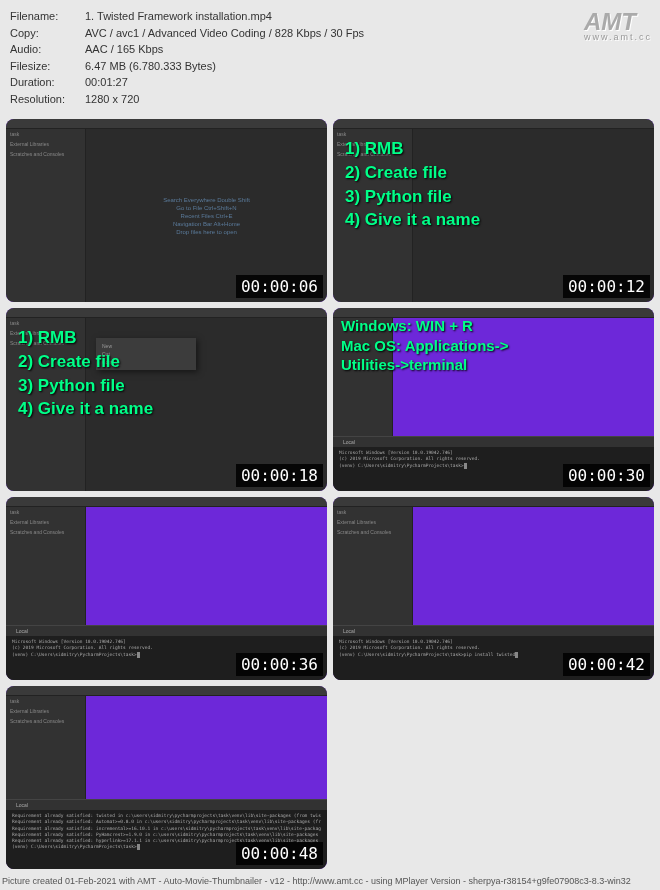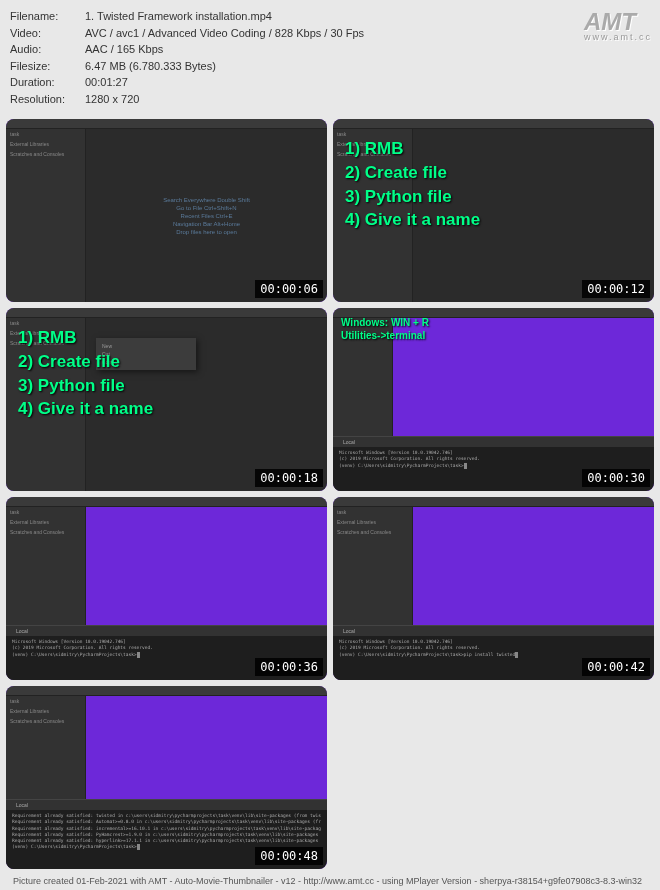--- a/index.html
+++ b/index.html
@@ -5,59 +5,59 @@
 *{margin:0;padding:0;box-sizing:border-box}
 body{width:660px;height:890px;background:#e8e8e8;font-family:Arial,sans-serif;font-size:11px;color:#333;position:relative}
 .watermark{position:absolute;top:11px;right:8px;font-size:24px;font-weight:bold;color:#aaa;font-style:italic;line-height:0.9;text-shadow:1px 1px 0 #fff}
 .watermark-sub{font-size:9px;font-style:normal;font-weight:normal;letter-spacing:2px;color:#999;display:block;text-align:right}
 .meta{padding:8px 10px 12px 10px;line-height:1.5}
 .meta-row{display:flex}
 .meta-label{width:75px;flex-shrink:0}
 .meta-value{flex:1}
 .grid{display:grid;grid-template-columns:1fr 1fr;gap:6px;padding:0 6px 6px 6px}
 .thumb{position:relative;background:#6d28d9;height:183px;overflow:hidden;border-radius:8px}
-.timestamp{position:absolute;bottom:4px;right:4px;background:rgba(0,0,0,0.85);color:#fff;font-size:12px;padding:2px 5px;font-family:monospace}
+.timestamp{position:absolute;bottom:4px;right:4px;background:rgba(0,0,0,0.85);color:#fff;font-size:16px;padding:2px 5px;font-family:monospace}
 .titlebar{height:10px;background:#3a3a3a;border-bottom:1px solid #222}
 .sidebar{position:absolute;left:0;top:10px;width:80px;height:calc(100% - 10px);background:#323232;border-right:1px solid #222}
 .sidebar-item{font-size:5px;color:#888;padding:2px 4px;white-space:nowrap;overflow:hidden}
 .editor-area{position:absolute;left:80px;top:10px;right:0;height:calc(100% - 10px);background:#2b2b2b}
 .center-hint{position:absolute;left:50%;top:50%;transform:translate(-50%,-50%);text-align:center}
 .center-hint div{color:#5a7a9a;font-size:6px;margin:2px 0}
 .overlay-text{position:absolute;left:12px;top:18px}
 .overlay-text div{color:#00ff88;font-weight:bold;font-size:17px;line-height:1.4;text-shadow:1px 1px 2px #000}
 .overlay-text.large div{font-size:17px}
 .ctx-menu{position:absolute;left:90px;top:30px;background:#3c3c3c;width:100px;padding:4px 0;box-shadow:2px 2px 6px rgba(0,0,0,0.5)}
 .ctx-item{font-size:5px;color:#999;padding:1px 6px}
 .terminal{position:absolute;left:0;bottom:0;right:0;height:55px;background:#1e1e1e;border-top:1px solid #444}
 .term-header{height:10px;background:#323232;display:flex;align-items:center;padding:0 4px}
 .term-tab{font-size:5px;color:#aaa;padding:0 6px}
 .term-body{padding:3px 6px;font-family:monospace;font-size:4.5px;color:#aaa;line-height:1.4}
 .term-body div{white-space:nowrap;overflow:hidden}
 .tab-row{position:absolute;left:80px;top:10px;right:0;height:10px;background:#323232;display:flex}
 .tab-item{font-size:5px;color:#aaa;padding:2px 6px;background:#2b2b2b}
-.footer{position:absolute;bottom:2px;left:0;right:16px;text-align:right;font-size:9px;color:#555;padding:2px}
-.platform-text{color:#00ff88;font-weight:bold;font-size:10px;line-height:1.3;text-shadow:1px 1px 2px #000}
+.footer{position:absolute;bottom:2px;left:0;right:16px;text-align:left;font-size:9px;color:#555;padding:2px}
+.platform-text{color:#00ff88;font-weight:bold;font-size:15px;line-height:1.3;text-shadow:1px 1px 2px #000}
 .platform-wrap{position:absolute;left:8px;top:8px}
 .cursor-block{display:inline-block;width:3px;height:6px;background:#888;vertical-align:middle}
 </style>
 </head>
 <body>
 
 <div class="watermark">
   <span>AMT</span>
   <span class="watermark-sub">www.amt.cc</span>
 </div>
 
 <div class="meta">
   <div class="meta-row">
       <div class="meta-label">Filename:</div>
       <div class="meta-value">1. Twisted Framework installation.mp4</div>
     </div>
   <div class="meta-row">
-      <div class="meta-label">Video:</div>
+      <div class="meta-label">Copy:</div>
       <div class="meta-value">AVC / avc1 / Advanced Video Coding / 828 Kbps / 30 Fps</div>
     </div>
   <div class="meta-row">
       <div class="meta-label">Audio:</div>
       <div class="meta-value">AAC / 165 Kbps</div>
     </div>
   <div class="meta-row">
       <div class="meta-label">Filesize:</div>
       <div class="meta-value">6.47 MB (6.780.333 Bytes)</div>
     </div>
@@ -130,20 +130,21 @@
     </div>
     <div class="timestamp">00:00:18</div>
   </div>
 
 
   <div class="thumb">
     <div class="titlebar"></div>
     <div class="sidebar" style="width:60px"></div>
     <div class="platform-wrap">
       <div class="platform-text">Windows: WIN + R</div>
+      <div class="platform-text">Mac OS: Applications-&gt;</div>
       <div class="platform-text">Utilities-&gt;terminal</div>
     </div>
     <div class="terminal">
       <div class="term-header">
         <span class="term-tab">Local</span>
       </div>
       <div class="term-body">
         <div>Microsoft Windows [Version 10.0.19042.746]</div>
         <div>(c) 2019 Microsoft Corporation. All rights reserved.</div>
         <div></div>

